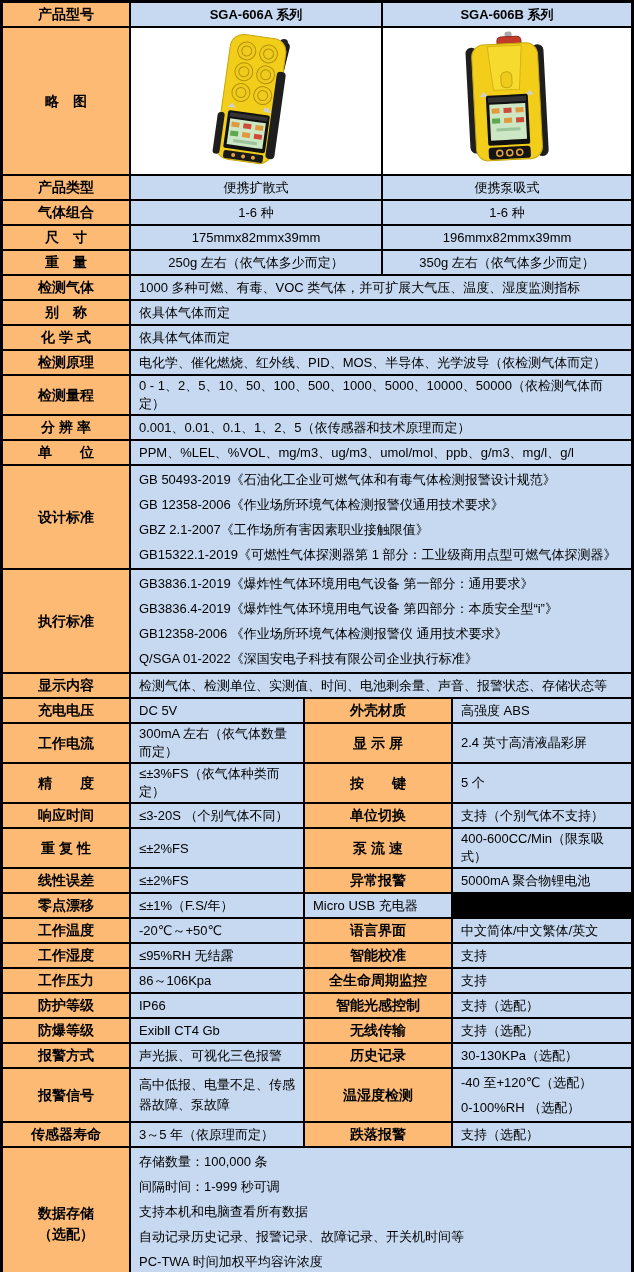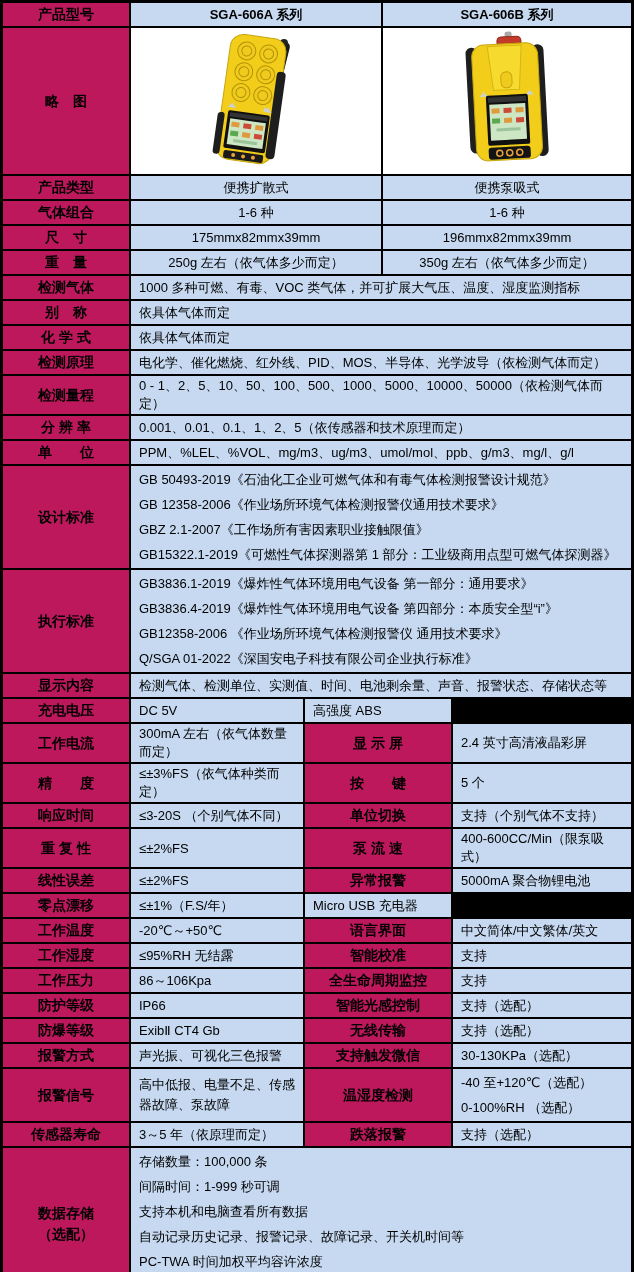--- a/index.html
+++ b/index.html
@@ -2,21 +2,21 @@
 <html><head>
 <meta charset="utf-8">
 <style>
   html,body{margin:0;padding:0;background:#fff;font-family:"Liberation Sans","DejaVu Sans",sans-serif;}
   .spec-table{width:634px;box-sizing:border-box;border:3px solid #000;background:#000;display:flex;flex-direction:column;gap:2px;}
   .row{display:grid;gap:2px;background:transparent;}
   .r3{grid-template-columns:126px 250px 1fr;}
   .r2{grid-template-columns:126px 1fr;}
   .r4{grid-template-columns:126px 172px 146px 1fr;}
   .cell{background:#C6D9F1;color:#000;font-size:13px;display:flex;align-items:center;padding:1px 8px;box-sizing:border-box;}
-  .lbl{background:#be185d;font-weight:bold;font-size:14px;justify-content:center;text-align:right;padding:1px 2px;white-space:pre-line;line-height:21px;}
+  .lbl{background:#fdba74;font-weight:bold;font-size:14px;justify-content:center;text-align:right;padding:1px 2px;white-space:pre-line;line-height:21px;}
   .center{justify-content:center;text-align:right;padding:1px 4px;}
   .bold{font-weight:bold;}
   .multi{white-space:pre-line;line-height:25px;}
   .iot-multi{white-space:pre-line;line-height:20.5px;}
   .imgcell{background:#fff;justify-content:center;padding:0;}
 </style>
 </head>
 <body>
 
 <div class="spec-table">
@@ -172,20 +172,21 @@
 Q/SGA 01-2022《深国安电子科技有限公司企业执行标准》</div>
   </div>
   <div class="row r2">
     <div class="cell lbl" style="min-height:19px">显示内容</div>
     <div class="cell">检测气体、检测单位、实测值、时间、电池剩余量、声音、报警状态、存储状态等</div>
   </div>
 
   <div class="row r4">
     <div class="cell lbl" style="min-height:19px">充电电压</div>
     <div class="cell">DC 5V</div>
+    <div class="cell lbl">外壳材质</div>
     <div class="cell">高强度 ABS</div>
   </div>
   <div class="row r4">
     <div class="cell lbl" style="min-height:19px">工作电流</div>
     <div class="cell">300mA 左右（依气体数量而定）</div>
     <div class="cell lbl">显 示 屏</div>
     <div class="cell">2.4 英寸高清液晶彩屏</div>
   </div>
   <div class="row r4">
     <div class="cell lbl" style="min-height:19px">精　　度</div>
@@ -242,21 +243,21 @@
   </div>
   <div class="row r4">
     <div class="cell lbl" style="min-height:19px">防爆等级</div>
     <div class="cell">ExibⅡ CT4 Gb</div>
     <div class="cell lbl">无线传输</div>
     <div class="cell">支持（选配）</div>
   </div>
   <div class="row r4">
     <div class="cell lbl" style="min-height:19px">报警方式</div>
     <div class="cell">声光振、可视化三色报警</div>
-    <div class="cell lbl">支持触发微信</div>
+    <div class="cell lbl">历史记录</div>
     <div class="cell">30-130KPa（选配）</div>
   </div>
   <div class="row r4">
     <div class="cell lbl" style="min-height:41px">报警信号</div>
     <div class="cell" style="line-height:20px">高中低报、电量不足、传感器故障、泵故障</div>
     <div class="cell lbl">温湿度检测</div>
     <div class="cell multi">-40 至+120℃（选配）
 0-100%RH （选配）</div>
   </div>
   <div class="row r4">

